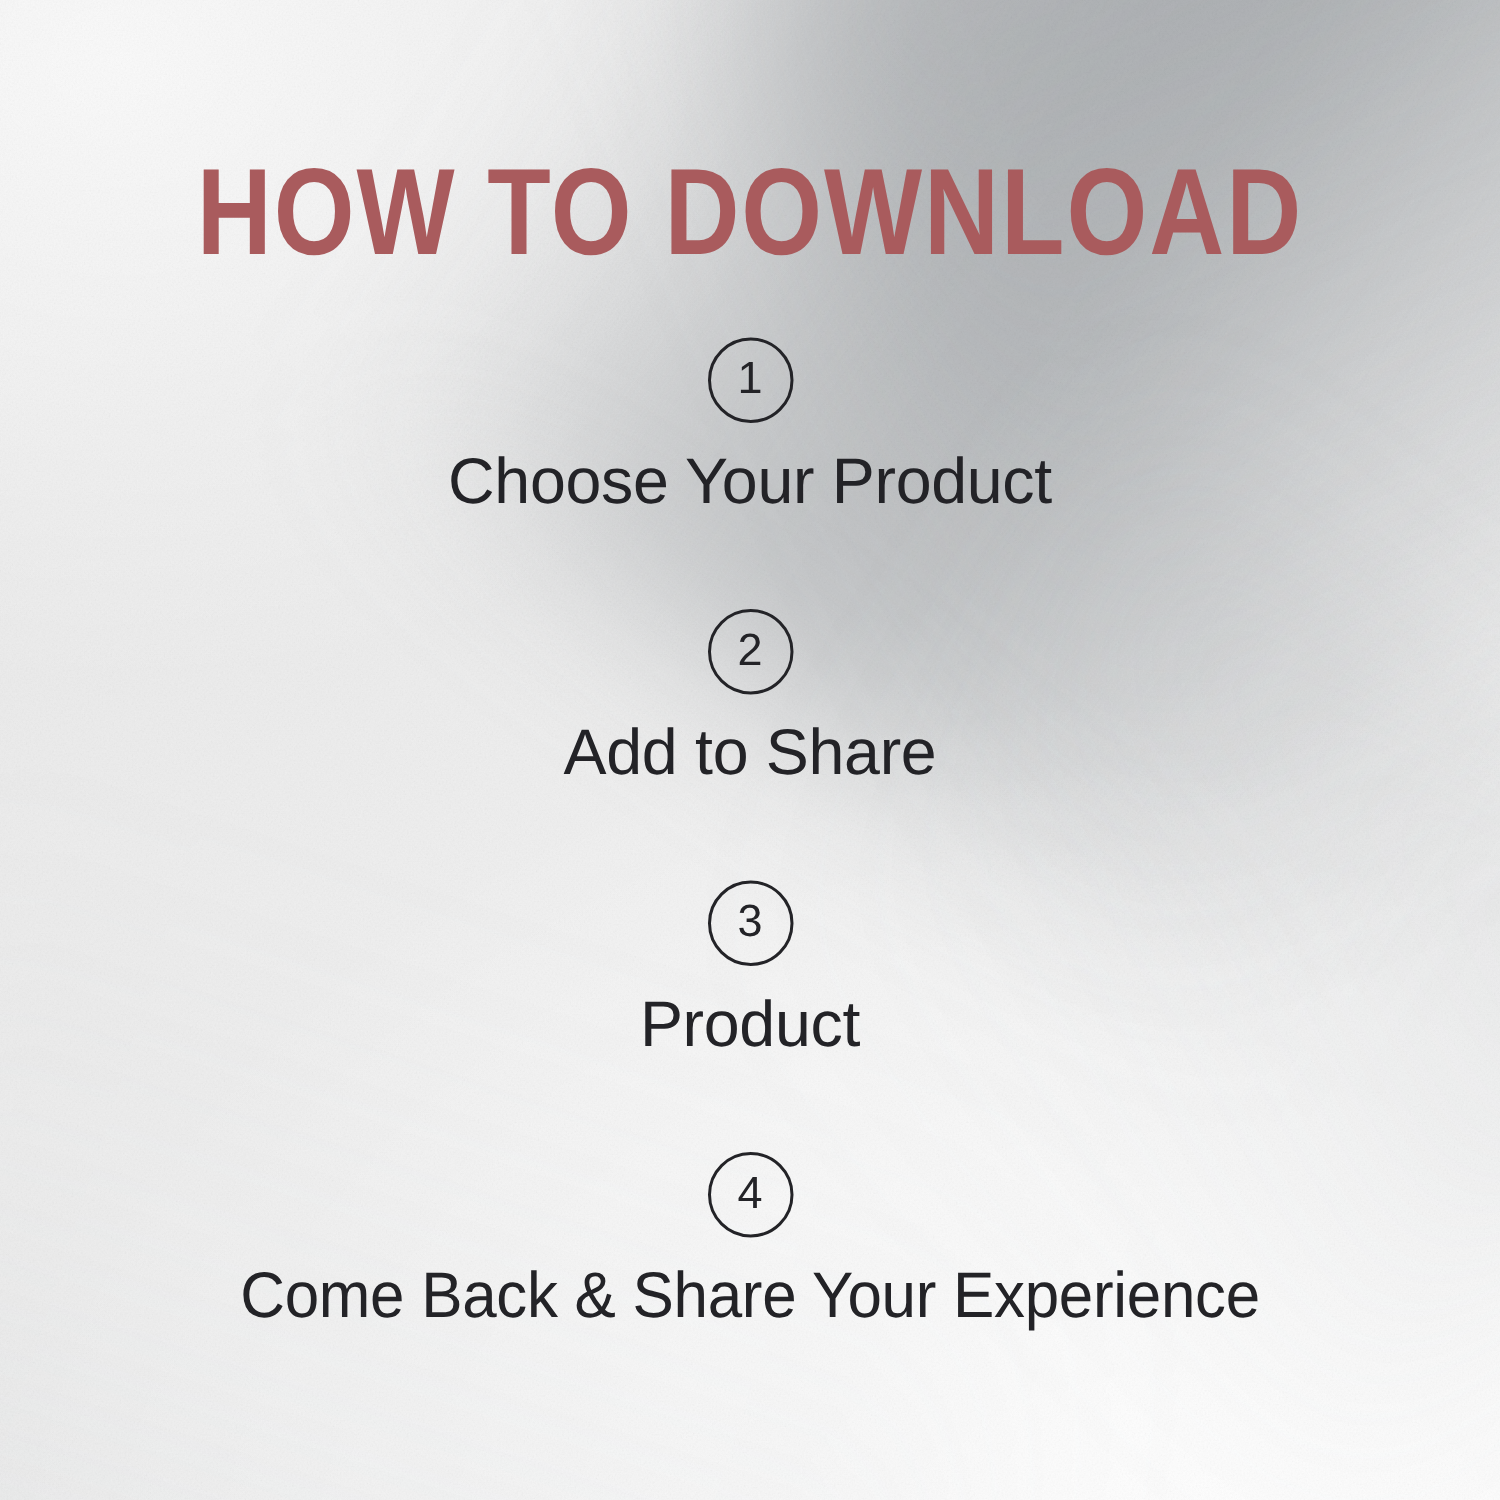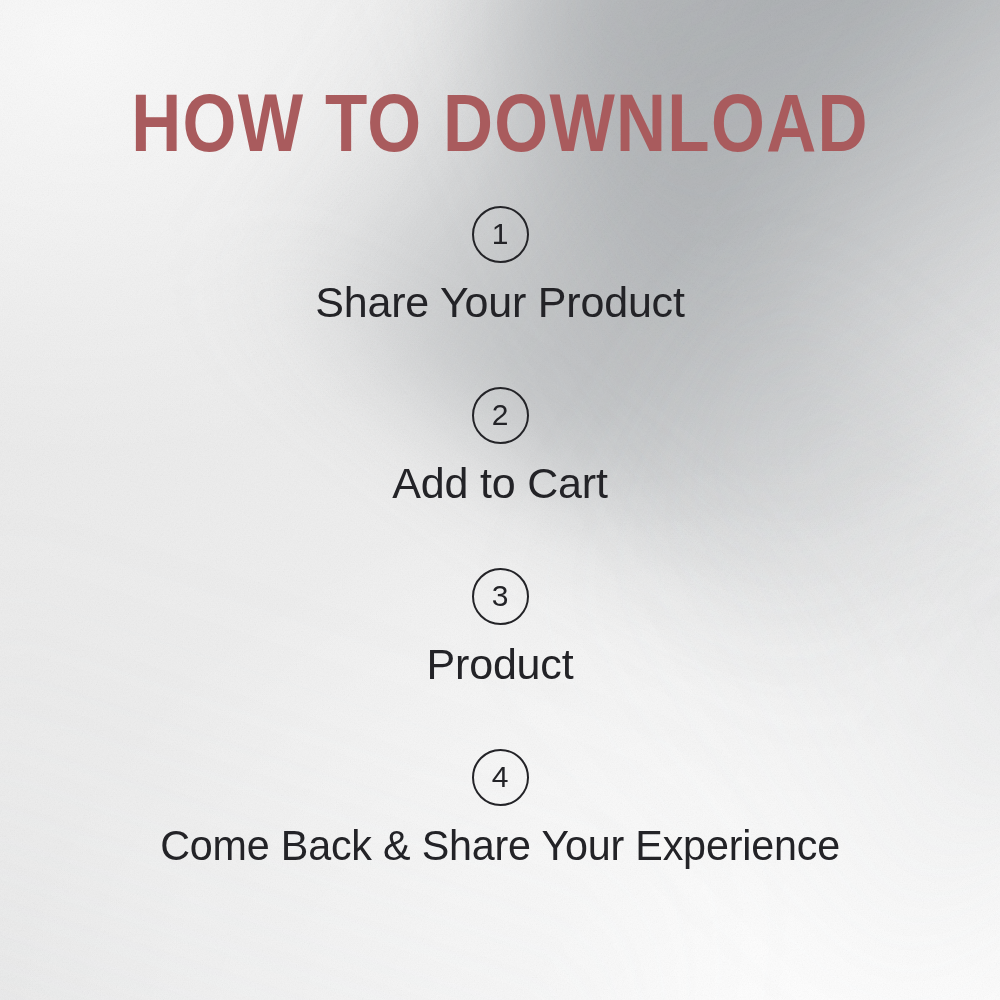--- a/index.html
+++ b/index.html
@@ -99,20 +99,21 @@
   }
 
   
   .content {
     position:absolute;
     inset:0;
     display:flex;
     flex-direction:column;
     align-items:center;
     z-index:5;
+    margin-top:19px;
   }
 
   .headline {
     position:absolute;
     top:82px;
     left:0; right:0;
     text-align:center;
     font-family:"Liberation Sans", sans-serif;
     font-weight:700;
     font-size:82px;
@@ -209,28 +210,28 @@
 <div class="content">
 
   <h1 class="headline">HOW TO DOWNLOAD</h1>
 
   <div class="steps">
 
     <div class="step">
       <div class="badge">
         <span class="badge-num">1</span>
       </div>
-      <div class="step-label">Share Your Product</div>
+      <div class="step-label">Choose Your Product</div>
     </div>
 
     <div class="step">
       <div class="badge">
         <span class="badge-num">2</span>
       </div>
-      <div class="step-label">Add to Cart</div>
+      <div class="step-label">Add to Share</div>
     </div>
 
     <div class="step">
       <div class="badge">
         <span class="badge-num">3</span>
       </div>
       <div class="step-label">Product</div>
     </div>
 
     <div class="step">

